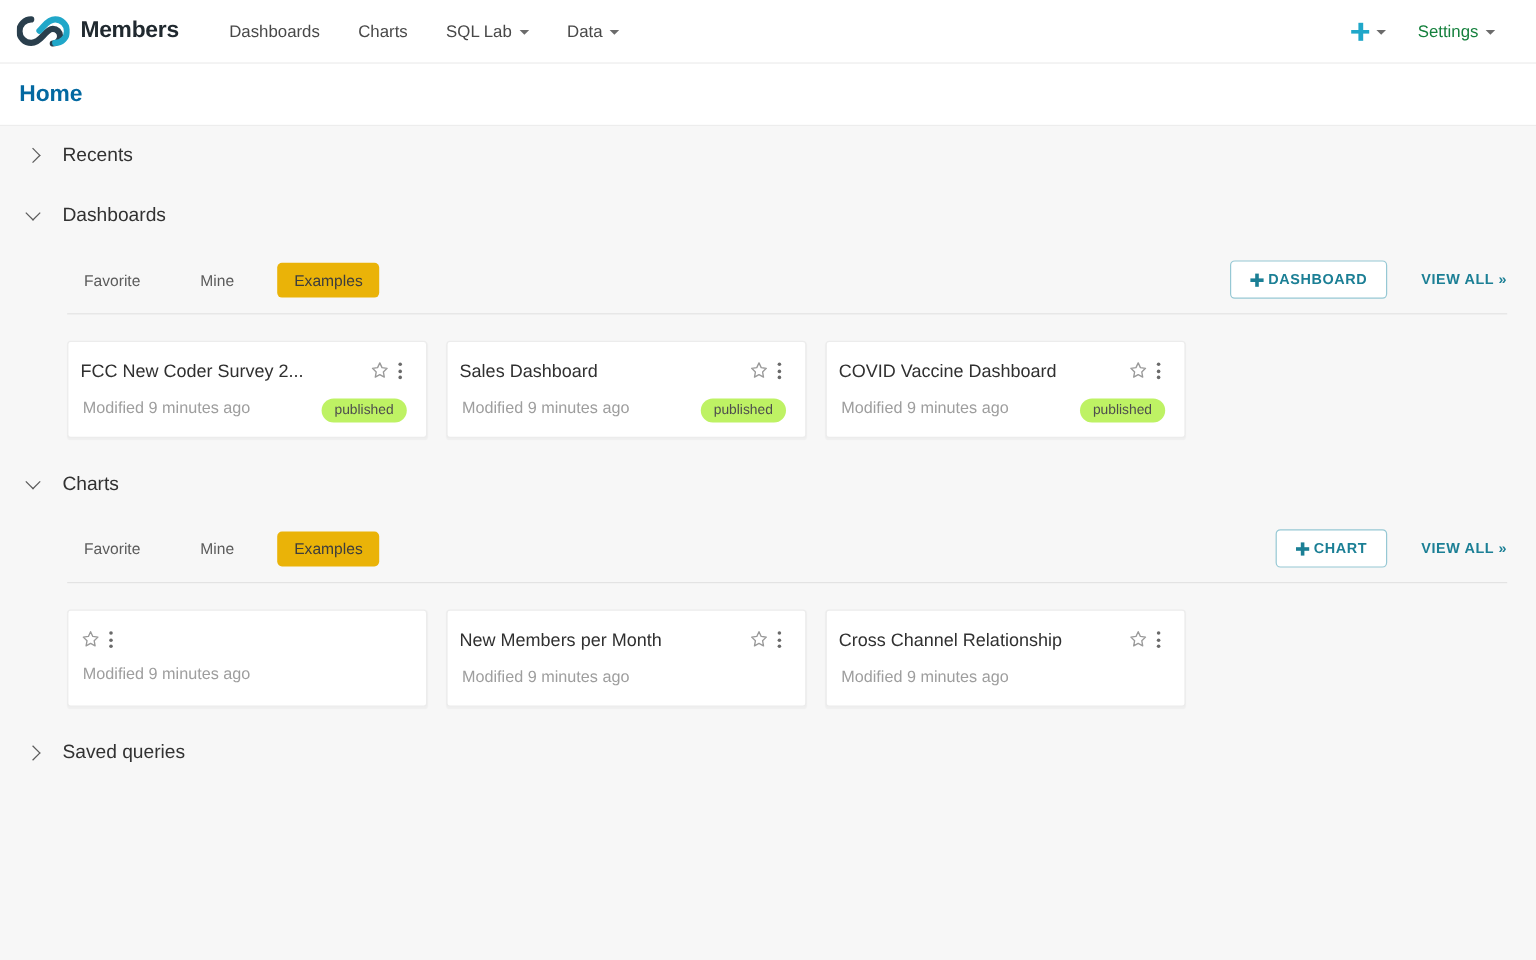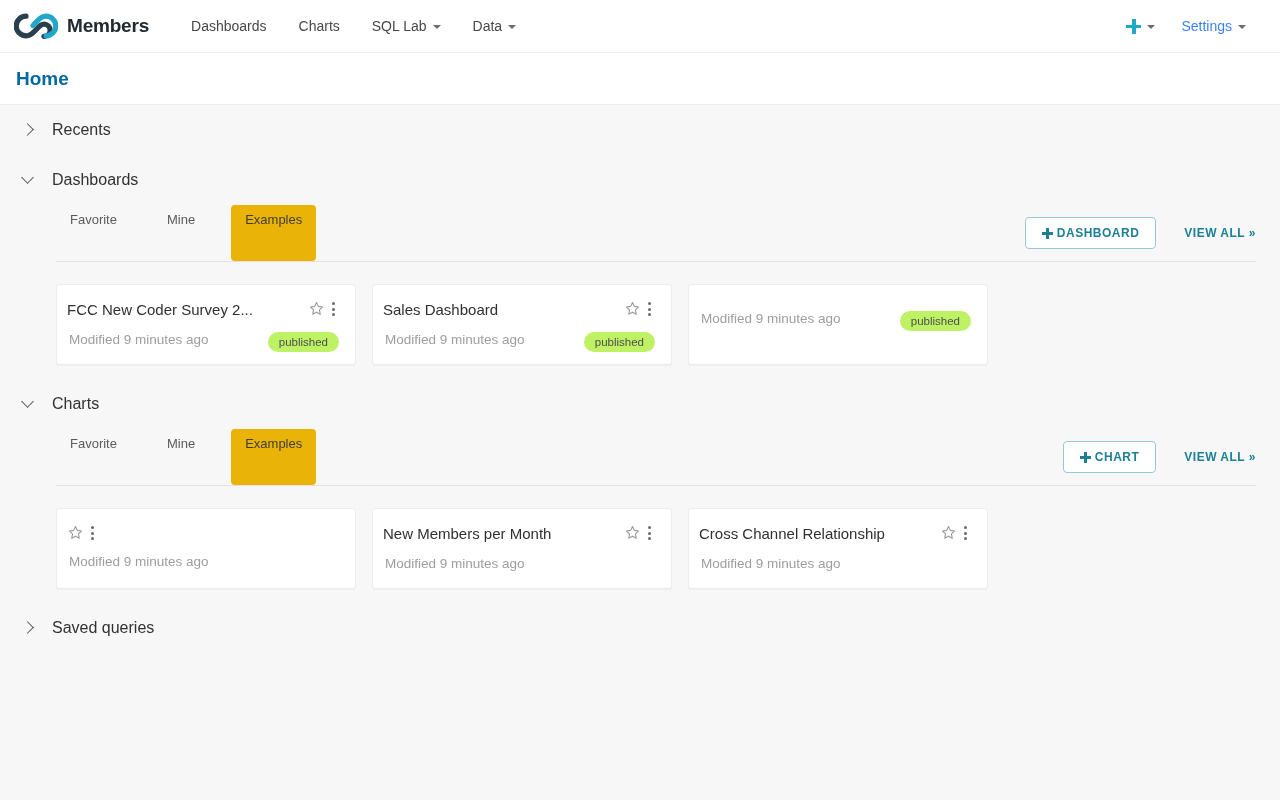--- a/index.html
+++ b/index.html
@@ -69,21 +69,21 @@
   }
   .plus-icon::before, .plus-icon::after {
     content: "";
     position: absolute;
     background: #20a7c9;
   }
   .plus-icon::before { left: 6px; top: 0; width: 3.2px; height: 15px; }
   .plus-icon::after  { top: 6px; left: 0; height: 3.2px; width: 15px; }
   .settings-wrap {
     display: flex; align-items: center; gap: 6px;
-    font-size: 14px; color: #3b82f6; cursor: pointer;
+    font-size: 14px; color: #15803d; cursor: pointer;
   }
 
   
   .page-header {
     height: 52px;
     background: #ffffff;
     display: flex;
     align-items: center;
     padding-left: 16px;
     border-bottom: 1px solid #ededed;
@@ -118,20 +118,21 @@
     left: 1px; top: 1px;
   }
   .chev.right::before { transform: rotate(-45deg); }
   .chev.down::before  { transform: rotate(45deg); top: -1px; }
   .section-title { font-size: 16px; color: #323232; }
 
   .section-body { padding-left: 24px; }
 
   .tabs-row {
     display: flex;
+    align-items: center;
     height: 56px;
     position: relative;
     padding-left: 16px;
   }
   .tab {
     font-size: 13px;
     color: #5b5b5b;
     padding: 7px 14px;
     border-radius: 4px;
     cursor: pointer;
@@ -353,20 +354,31 @@
                 <i></i>
               </span>
           </div>
           <div class="card-bottom">
             <span class="card-meta">Modified 9 minutes ago</span>
             <span class="badge">published</span>
           </div>
         </div>
 
         <div class="card">
+          <div class="card-top">
+            <span class="card-title">COVID Vaccine Dashboard</span>
+            <svg class="icon-star" viewBox="0 0 24 24">
+              <path d="M12 3.4l2.6 5.6 6 .8-4.4 4.2 1.1 6.1L12 17.2 6.7 20.1l1.1-6.1L3.4 9.8l6-.8z" fill="none" stroke="#9a9a9a" stroke-width="1.6" stroke-linejoin="round"></path>
+            </svg>
+            <span class="icon-dots">
+                <i></i>
+                <i></i>
+                <i></i>
+              </span>
+          </div>
           <div class="card-bottom">
             <span class="card-meta">Modified 9 minutes ago</span>
             <span class="badge">published</span>
           </div>
         </div>
       </div>
     </div>
   </div>
 
   <div class="collapse-section" style="margin-top:14px;">

